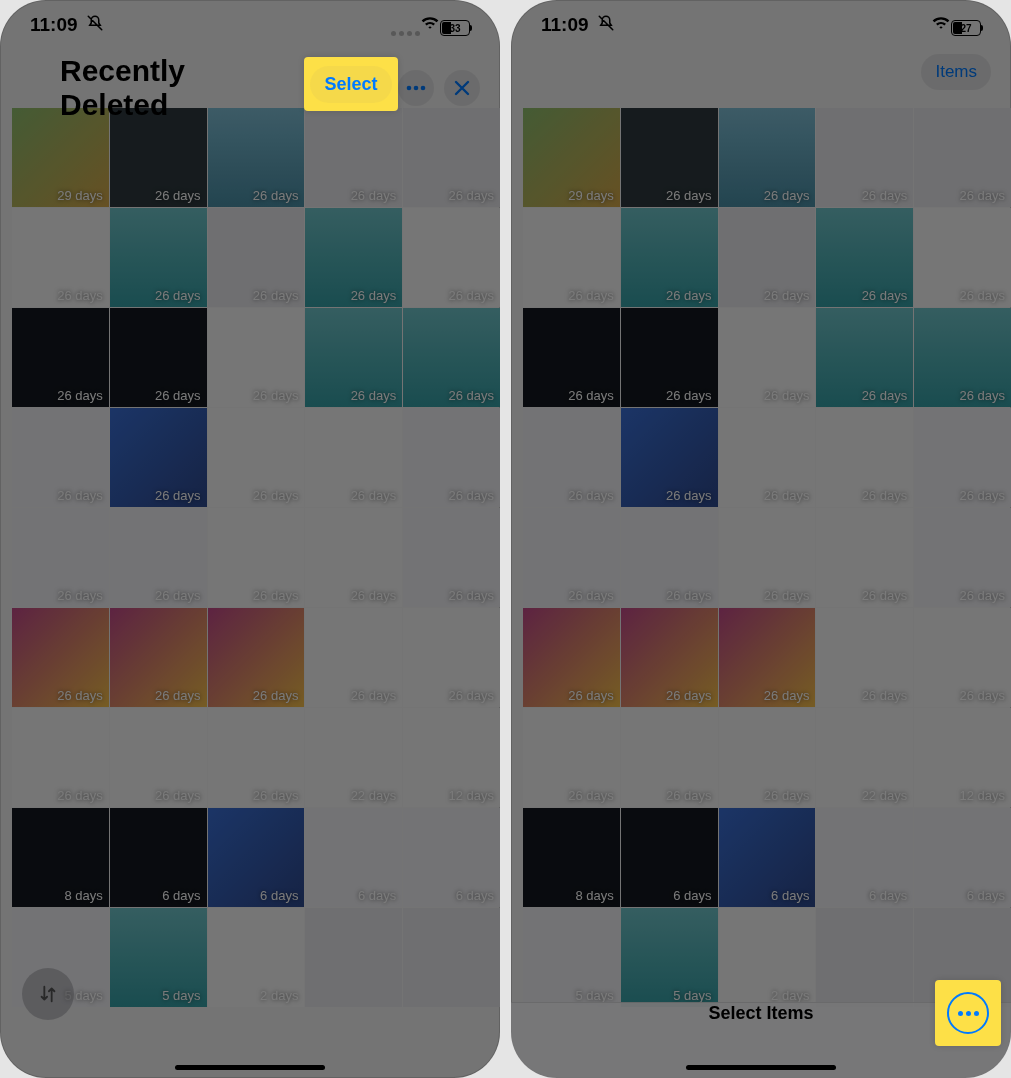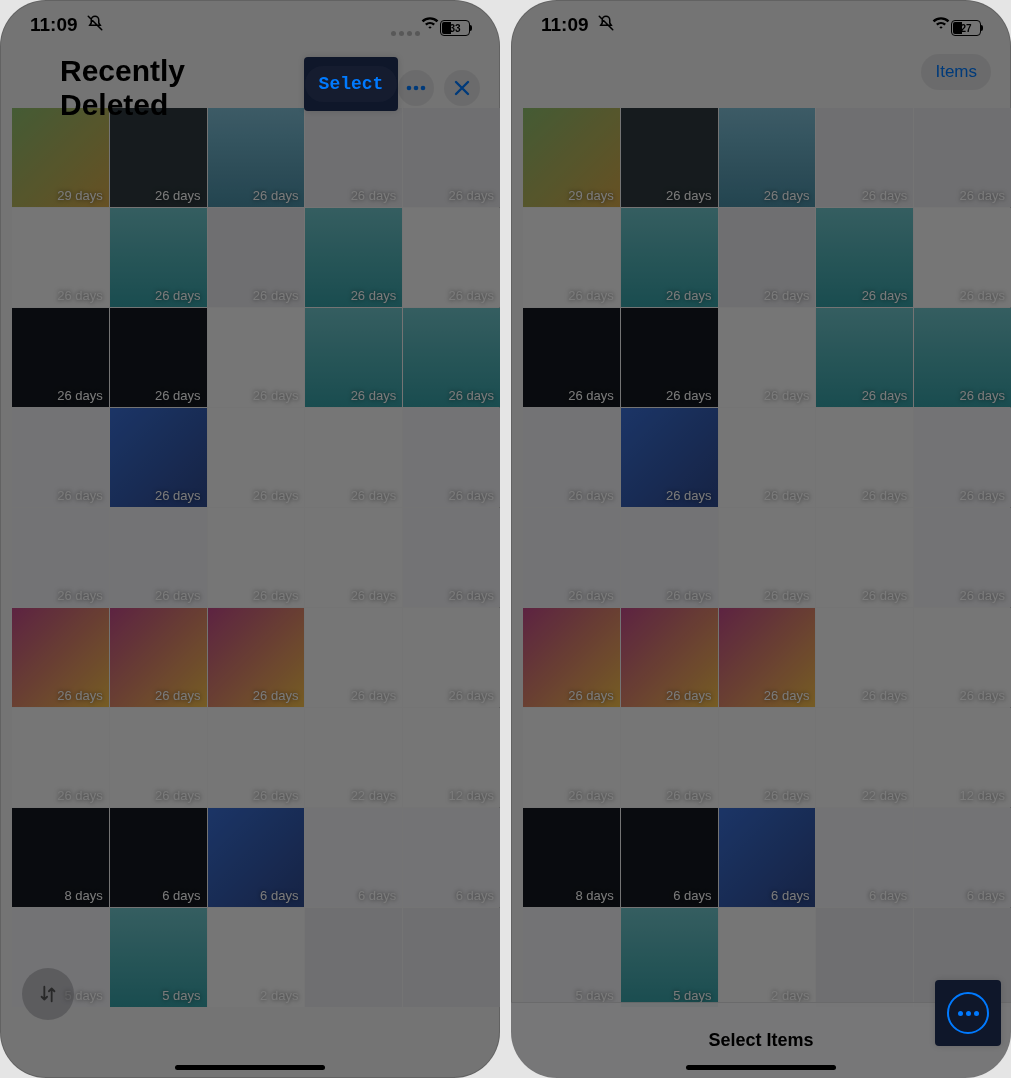--- a/index.html
+++ b/index.html
@@ -73,25 +73,25 @@
     font-weight: 500;
     color: #007aff;
     display:flex; align-items:center; justify-content:center;
     min-width:36px; min-height:36px;
   }
   .pill-btn.icon { padding:0; width:36px; height:36px; }
 
   
   .highlight {
     position: absolute;
-    background: #0f172a;
+    background: #fde047;
     z-index: 100;
     border-radius: 4px;
     box-shadow: 0 0 6px rgba(0,0,0,0.15);
-    display:flex; align-items:center; justify-content:center;font-family:Liberation Mono, monospace;
+    display:flex; align-items:center; justify-content:center;
   }
   .highlight .pill-btn { background: rgba(120,120,128,0.06); }
   .select-label { color:#007aff; font-weight:600; font-size:18px; }
 
   .grid {
     position:absolute; top:108px; left:0; right:0; bottom:0;
     display:grid;
     grid-template-columns: repeat(5, 1fr);
     grid-auto-rows: 99px;
     gap:1px;
@@ -118,21 +118,21 @@
     position:absolute; bottom:58px; left:22px;
     width:52px; height:52px; border-radius:50%;
     background: rgba(120,120,128,0.4);
     display:flex; align-items:center; justify-content:center;
     z-index: 40;
   }
   .bottom-bar {
     position:absolute; bottom:0; left:0; right:0;
     height:76px;
     background: rgba(248,248,250,0.94);
-    display:flex; align-items:center; justify-content:center;
+    display:flex; justify-content:center;
     z-index: 45;
     border-top: 0.5px solid rgba(0,0,0,0.1);
   }
   .bottom-title { font-size:18px; font-weight:600; color:#000; }
   .more-circle-hl {
     width:42px; height:42px; border-radius:50%;
     border: 2.5px solid #007aff;
     display:flex; align-items:center; justify-content:center;
     gap:3px;
   }

